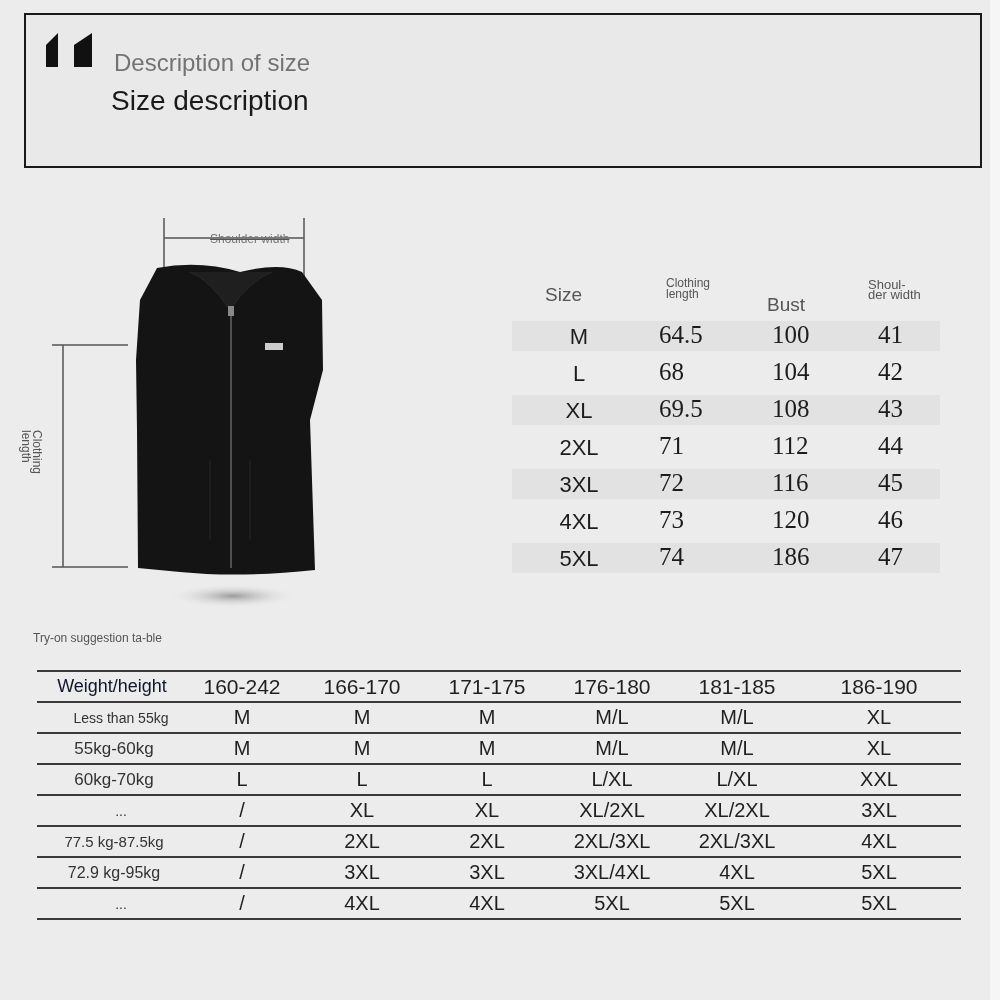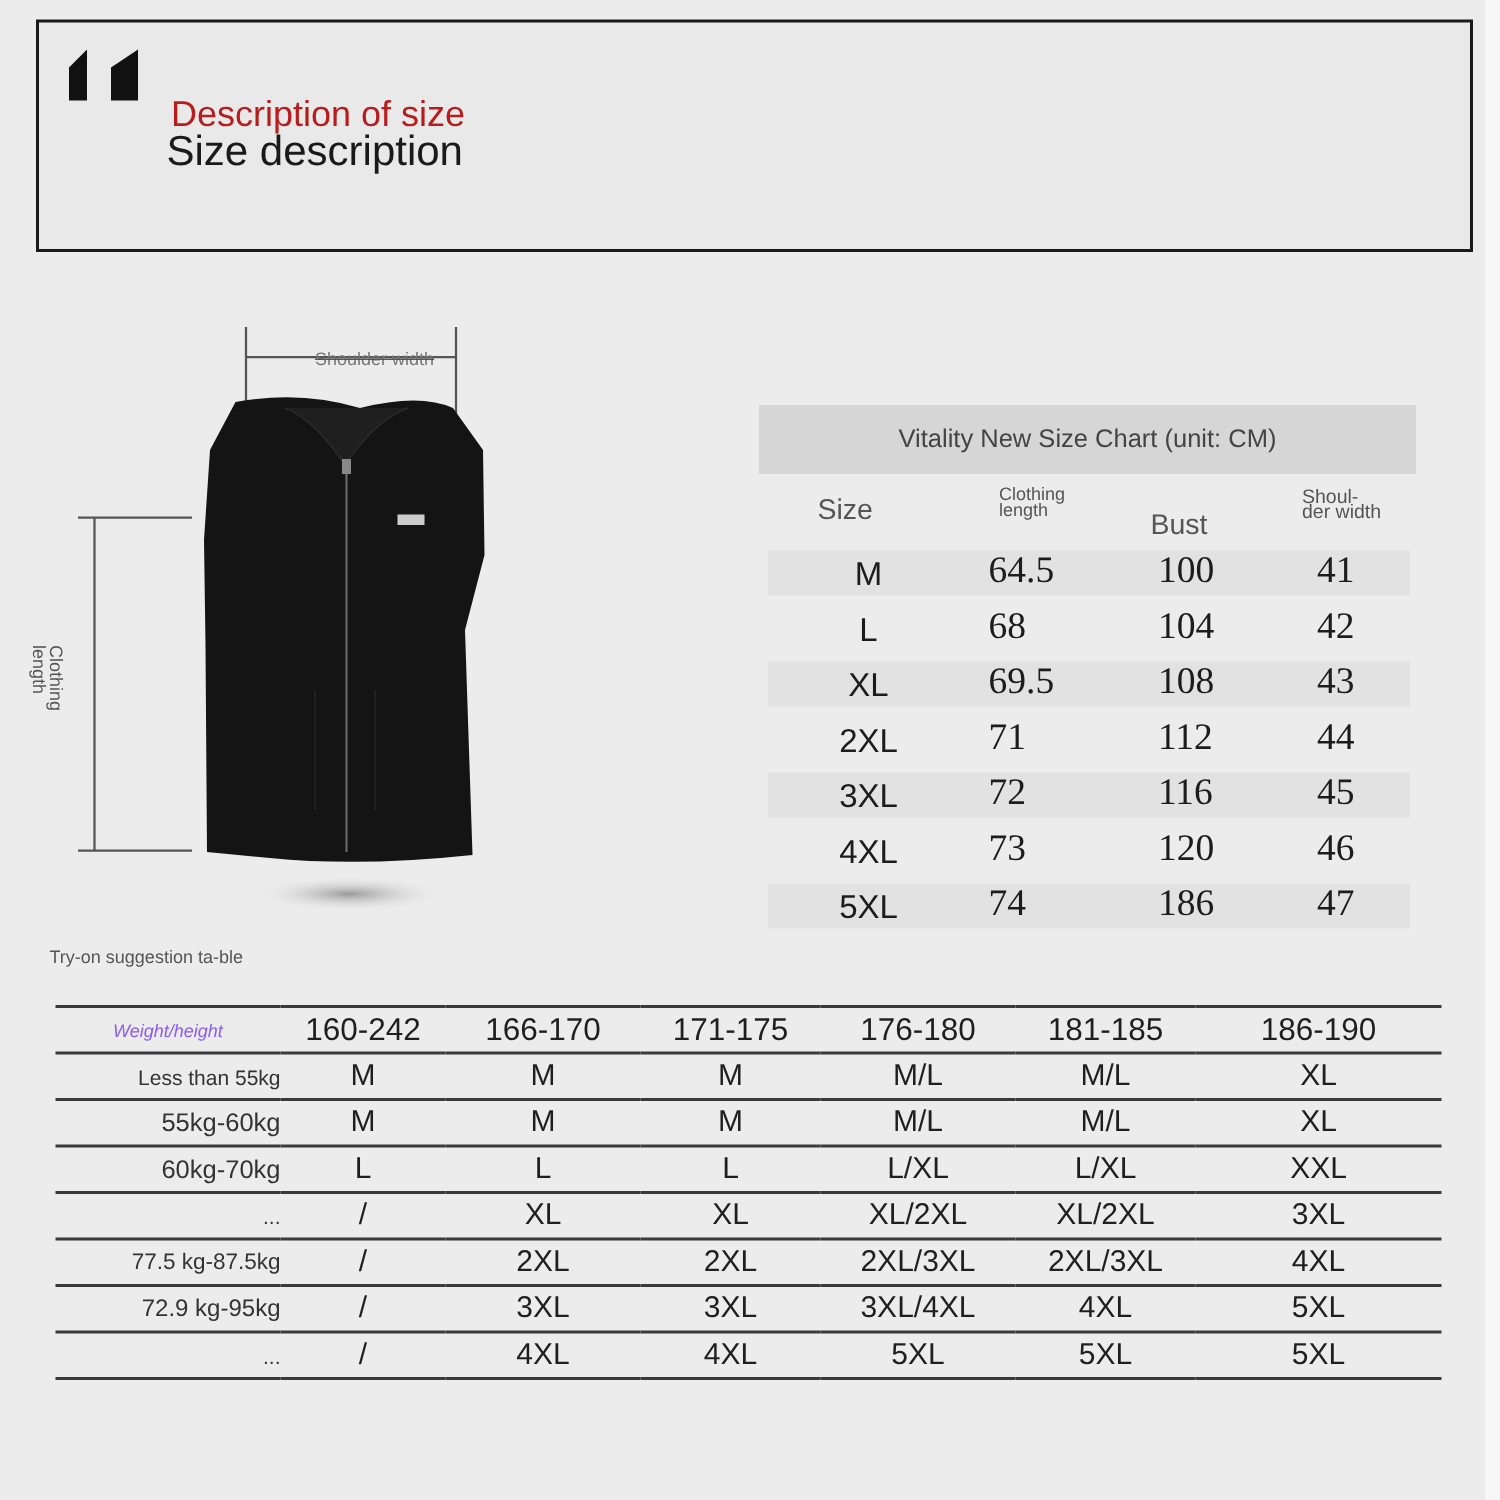--- a/index.html
+++ b/index.html
@@ -8,21 +8,21 @@
     background:#ececec; font-family:"Liberation Sans", sans-serif; color:#1c1c1c;
   }
   .right-edge { position:absolute; left:990px; top:0; width:10px; height:1000px; background:#f6f6f6; }
 
   
   .header-box {
     position:absolute; left:24px; top:13px; width:958px; height:155px;
     border:2.5px solid #1a1a1a; box-sizing:border-box; background:#e9e9e9;
   }
   .quote-icon { position:absolute; left:18px; top:16px; width:54px; height:40px; }
-  .header-sub { position:absolute; left:88px; top:48px; font-size:24px; color:#b91c1c; }
+  .header-sub { position:absolute; left:88px; top:34px; font-size:24px; color:#737373; }
   .header-title { position:absolute; left:85px; top:70px; font-size:28px; color:#1a1a1a; }
 
   
   .vest-figure { position:absolute; left:40px; top:200px; width:320px; height:420px; }
   .shoulder-label {
     position:absolute; left:210px; top:232px; font-size:12px; color:#777;
     text-decoration:line-through; text-decoration-color:#555;
   }
   .length-label {
     position:absolute; left:42px; top:430px; font-size:12px; color:#555;
@@ -51,22 +51,22 @@
 
   
   .tryon-caption { position:absolute; left:33px; top:632px; font-size:12px; color:#555; line-height:12px; width:150px; }
   .tryon-table { position:absolute; left:37px; top:670px; width:924px; border-collapse:collapse; }
   .tryon-table th, .tryon-table td {
     border-top:2.5px solid #3a3a3a; height:29px; padding:0; text-align:center;
     font-size:20px; color:#1f1f1f;
   }
   .tryon-table tr:last-child td { border-bottom:2.5px solid #3a3a3a; }
   .tryon-table th { font-weight:normal; font-size:21px; }
-  .tryon-table th.rowhead { font-size:12px; color:#8b5cf6;font-style:italic; }
-  .tryon-table td.rowhead { text-align:right; font-size:17px; color:#333; padding-left:4px; }
+  .tryon-table th.rowhead { font-size:18px; color:#0f172a; }
+  .tryon-table td.rowhead { text-align:center; font-size:17px; color:#333; padding-left:4px; }
   .tryon-table td.rowhead.small { font-size:14px; padding-left:18px; }
 </style>
 </head>
 <body>
 
 <div class="right-edge"></div>
 
 <div class="header-box">
   <svg class="quote-icon" viewBox="0 0 54 40">
     <path d="M2 14 L14 2 L14 36 L2 36 Z" fill="#111"></path>
@@ -103,21 +103,20 @@
 
   <rect x="225" y="143" width="18" height="7" fill="#ccc"></rect>
 
   <line x1="170" y1="260" x2="170" y2="340" stroke="#262626" stroke-width="1"></line>
   <line x1="210" y1="260" x2="210" y2="340" stroke="#262626" stroke-width="1"></line>
 </svg>
 <div class="shoulder-label">Shoulder width</div>
 <div class="length-label">Clothing length</div>
 
 <div class="size-chart">
-  <div class="chart-title-bar">Vitality New Size Chart (unit: CM)</div>
   <div class="chart-header">
     <span class="h h-size">Size</span>
     <span class="h h-len" style="width:60px">Clothing length</span>
     <span class="h h-bust">Bust</span>
     <span class="h h-shoulder" style="width:55px">Shoul-der width</span>
   </div>
   <div class="chart-row">
       <div class="band"></div>
     <span class="c c-size">M</span>
     <span class="c c-len">64.5</span>

